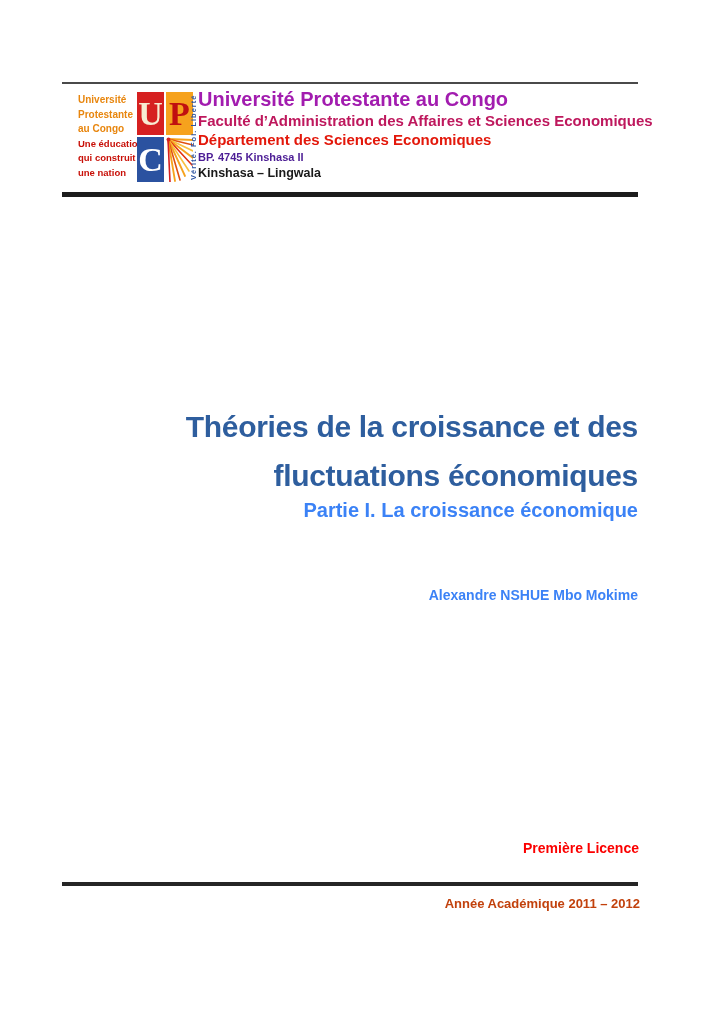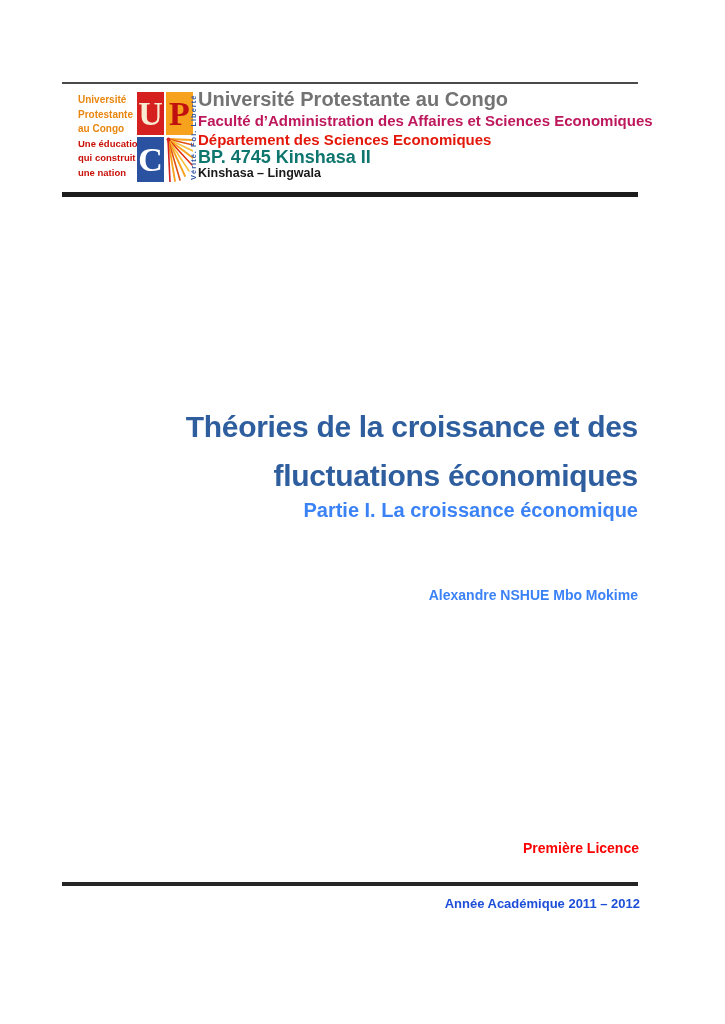--- a/index.html
+++ b/index.html
@@ -59,24 +59,24 @@
 
   .motto-vertical {
     position:absolute; left:189px; top:92px; height:90px;
     writing-mode:vertical-rl; transform:rotate(180deg);
     color:#2b52a0; font-size:7.5px; font-weight:bold;
     letter-spacing:1px; white-space:nowrap;
     text-align:center;
   }
 
   .inst-block { position:absolute; left:198px; top:88px; white-space:nowrap; font-weight:bold; }
-  .inst-name       { color:#737373; font-size:20px;   line-height:23px; }
+  .inst-name       { color:#a21caf; font-size:20px;   line-height:23px; }
   .inst-faculty    { color:#be185d; font-size:15px;   line-height:19px; }
   .inst-department { color:#e3180b; font-size:15px;   line-height:19px; }
-  .inst-bp         { color:#0f766e; font-size:18px; line-height:16px; }
+  .inst-bp         { color:#4c1d95; font-size:11px; line-height:16px; }
   .inst-city       { color:#1a1a1a; font-size:12.5px; line-height:16px; }
 
   
   .title-block {
     position:absolute; right:87px; top:396px;
     text-align:right; white-space:nowrap;
   }
   .title-line {
     color:#2e5e9e; font-size:30px; font-weight:bold; line-height:37px;
     letter-spacing:-0.3px;
@@ -92,21 +92,21 @@
     color:#3b82f6; font-size:14px; font-weight:bold;
   }
   .level {
     position:absolute; right:86px; top:840px;
     color:#fb0000; font-size:14px; font-weight:bold;
   }
 
   
   .footer-text {
     position:absolute; right:85px; top:895px;
-    text-align:right; white-space:nowrap; color:#1d4ed8;
+    text-align:right; white-space:nowrap; color:#c2410c;
   }
   .footer-year { font-size:13px;   font-weight:bold; line-height:18px; }
   .footer-copy { font-size:11.5px; font-weight:bold; line-height:16px; }
 </style>
 </head>
 <body>
 
 <div class="page">
 
   <div class="top-rule"></div>

